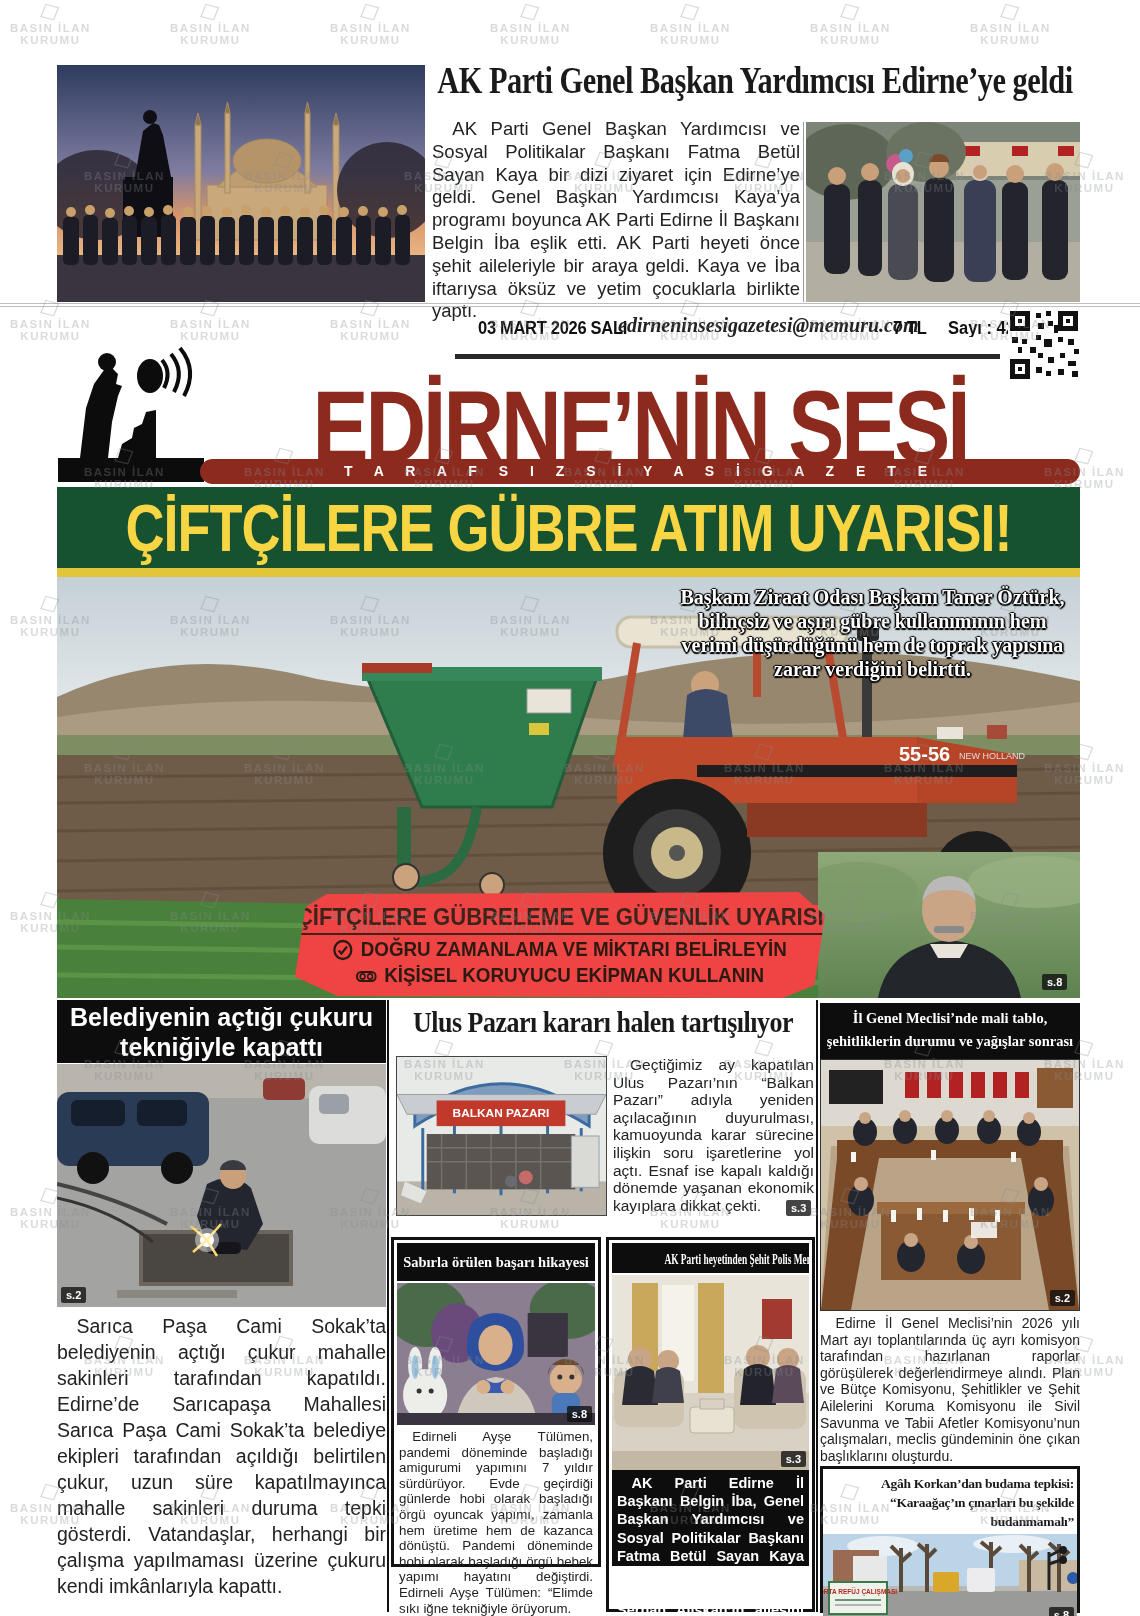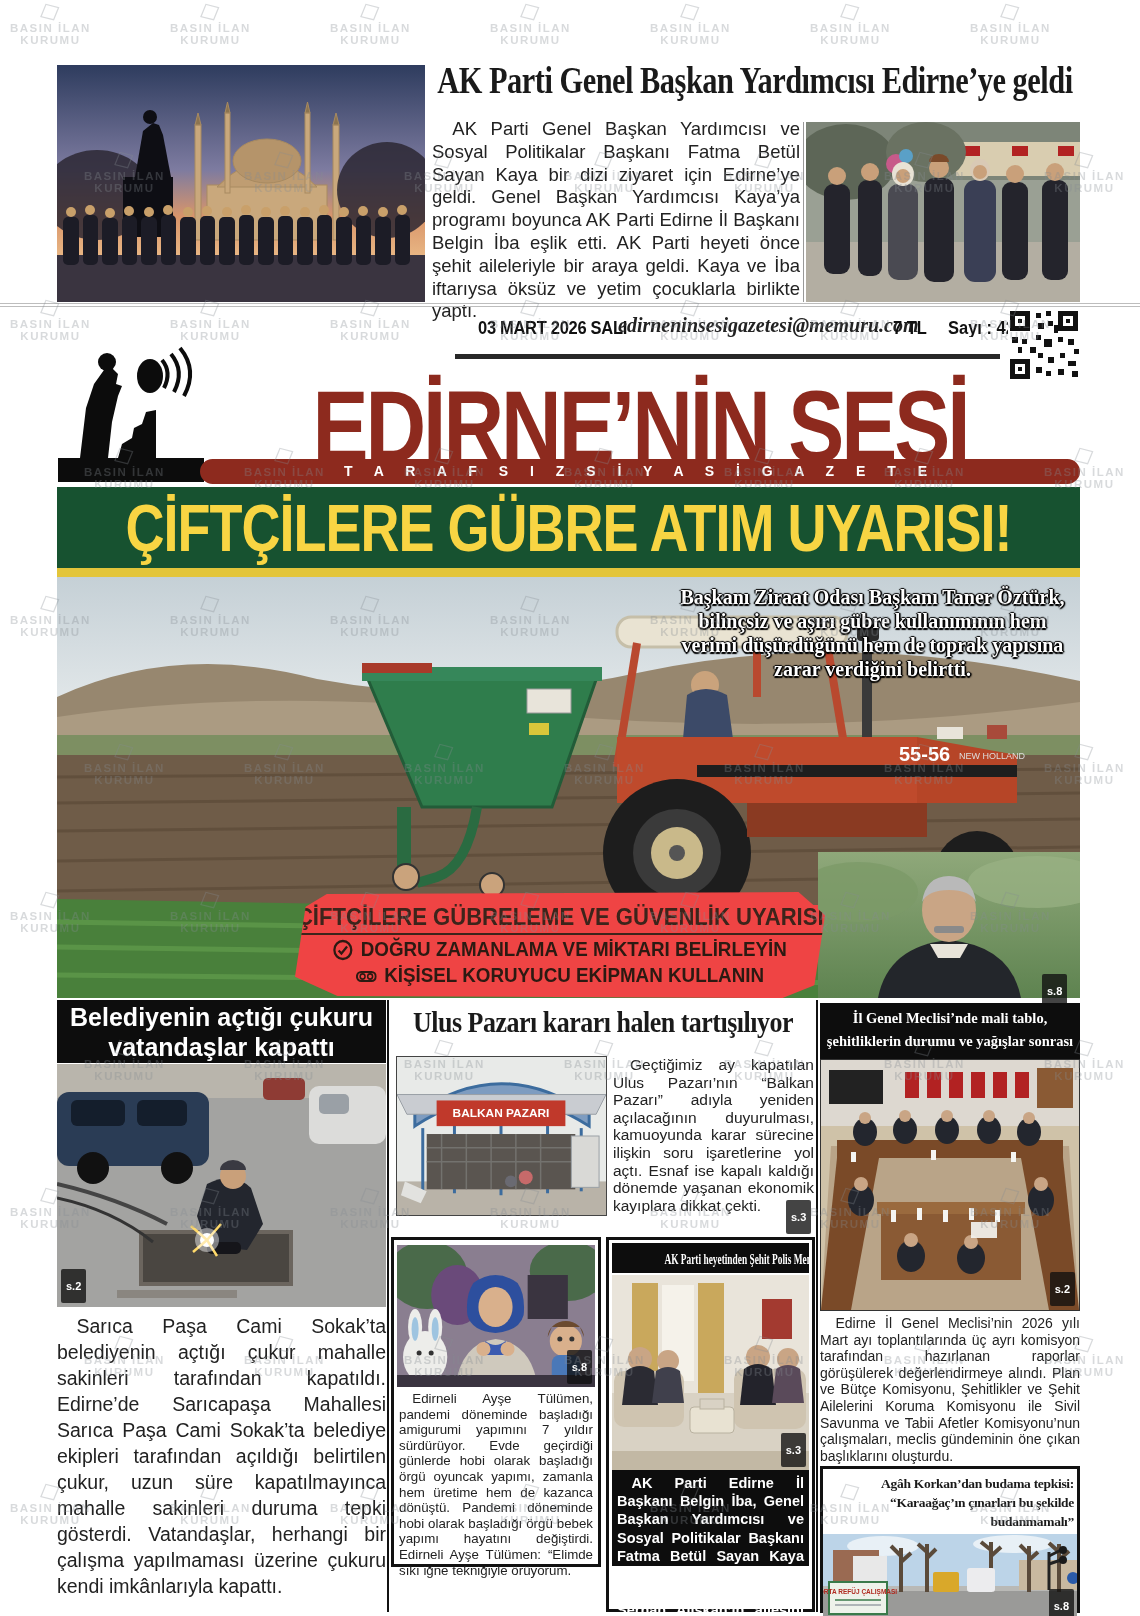--- a/index.html
+++ b/index.html
@@ -1,20 +1,20 @@
 <!DOCTYPE html>
 <html><head>
 <meta charset="utf-8">
 <style>
 *{margin:0;padding:0;box-sizing:border-box}
 html,body{background:#fff}
 body{width:1140px;height:1616px;position:relative;overflow:hidden;font-family:"Liberation Sans",sans-serif;color:#1a1a1a}
 .photo{position:absolute;overflow:hidden;background:#ef4444}
 .photo svg{display:block;width:100%;height:100%}
-.pageref{position:absolute;background:rgba(15,15,15,.78);color:#fff;font:bold 11px "Liberation Sans",sans-serif;padding:10px 5px;border-radius:2px;line-height:14px}
+.pageref{position:absolute;background:rgba(15,15,15,.78);color:#fff;font:bold 11px "Liberation Sans",sans-serif;padding:1px 5px;border-radius:2px;line-height:14px}
 
 .top-headline{position:absolute;left:428px;top:58px;width:654px;text-align:center;font-family:"Liberation Serif",serif;font-weight:bold;font-size:31px;letter-spacing:-.5px;transform:scale(.98,1.25);transform-origin:center top;white-space:nowrap}
 .top-body{position:absolute;left:432px;top:118px;width:368px;font-size:18.5px;line-height:22.8px;text-align:justify;text-indent:1.1em;color:#222}
 .top-vrule{position:absolute;left:803px;top:122px;width:1px;height:180px;background:#999}
 .top-ref{position:absolute;left:853px;top:278px;font:bold 12px "Liberation Sans",sans-serif;color:#222}
 .sep-gray{position:absolute;left:0;top:303px;width:1140px;height:4px;border-top:1px solid #bdbdbd;border-bottom:1px solid #bdbdbd}
 
 .hb{position:absolute;font-weight:bold;font-size:16.5px;color:#111;transform:scaleY(1.1)}
 .hb-date{left:478px;top:318px;letter-spacing:-.3px}
 .hb-email{left:618px;top:314px;font-family:"Liberation Serif",serif;font-style:italic;font-weight:bold;font-size:20px;transform:none;color:#222}
@@ -372,21 +372,21 @@
         <circle cx="7" cy="11.5" r="2.6" fill="none" stroke="#2c1a12" stroke-width="1.6"></circle>
         <circle cx="15" cy="11.5" r="2.6" fill="none" stroke="#2c1a12" stroke-width="1.6"></circle>
       </svg>
     <span>KİŞİSEL KORUYUCU EKİPMAN KULLANIN</span>
   </div>
 </div>
 
 <div class="vdiv a"></div>
 <div class="vdiv b"></div>
 
-<div class="c1-head">Belediyenin açtığı çukuru vatandaşlar kapattı</div>
+<div class="c1-head">Belediyenin açtığı çukuru tekniğiyle kapattı</div>
 <div class="photo c1-photo">
   <svg viewBox="0 0 329 243" preserveAspectRatio="none">
     <rect width="329" height="243" fill="#a3a3a1"></rect>
     <rect x="0" y="0" width="329" height="34" fill="#b9b5ac"></rect>
     <g>
       <rect x="0" y="28" width="152" height="74" rx="12" fill="#2a3c55"></rect>
       <rect x="14" y="36" width="54" height="26" rx="6" fill="#141e2c"></rect>
       <rect x="80" y="36" width="50" height="26" rx="6" fill="#141e2c"></rect>
       <circle cx="36" cy="104" r="16" fill="#111"></circle>
         <circle cx="120" cy="104" r="16" fill="#111"></circle>
@@ -446,20 +446,21 @@
     <rect x="176" y="80" width="28" height="52" fill="#d9d9d6" stroke="#9aa0a6"></rect>
     <path d="M8 126 l22 10 l-6 12 l-20 -8 z" fill="#e2e2df"></path>
     <circle cx="130" cy="122" r="7" fill="#c76a6a"></circle>
       <circle cx="115" cy="126" r="6" fill="#6a6a72"></circle>
   </svg>
 </div>
 <p class="c2-body">Geçtiğimiz ay kapatılan Ulus Pazarı’nın “Balkan Pazarı” adıyla yeniden açılacağının duyurulması, kamuoyunda karar sürecine ilişkin soru işaretlerine yol açtı. Esnaf ise kapalı kaldığı dönemde yaşanan ekonomik kayıplara dikkat çekti.</p>
 <span class="pageref c2-ref">s.3</span>
 
 <div class="subbox boxA">
+  <div class="sub-banner" style="font-size:14.5px">Sabırla örülen başarı hikayesi</div>
   <div class="boxA-photo">
     <svg viewBox="0 0 197 142" preserveAspectRatio="none" style="width:100%;height:100%;display:block">
       <rect width="197" height="142" fill="#8a7e90"></rect>
       <ellipse cx="30" cy="30" rx="40" ry="34" fill="#4a6a4a"></ellipse>
       <ellipse cx="170" cy="26" rx="38" ry="30" fill="#4a6a4a"></ellipse>
       <ellipse cx="60" cy="50" rx="26" ry="30" fill="#6a4a7a"></ellipse>
       <rect x="130" y="30" width="40" height="44" fill="#3a3440"></rect>
       <g>
         <path d="M58 142 q6 -44 40 -48 q36 4 42 48 z" fill="#cfc9bd"></path>
         <path d="M76 38 q22 -16 44 0 q8 12 6 32 q-4 16 -28 18 q-24 -2 -28 -18 q-2 -20 6 -32z" fill="#2d4f9e"></path>

